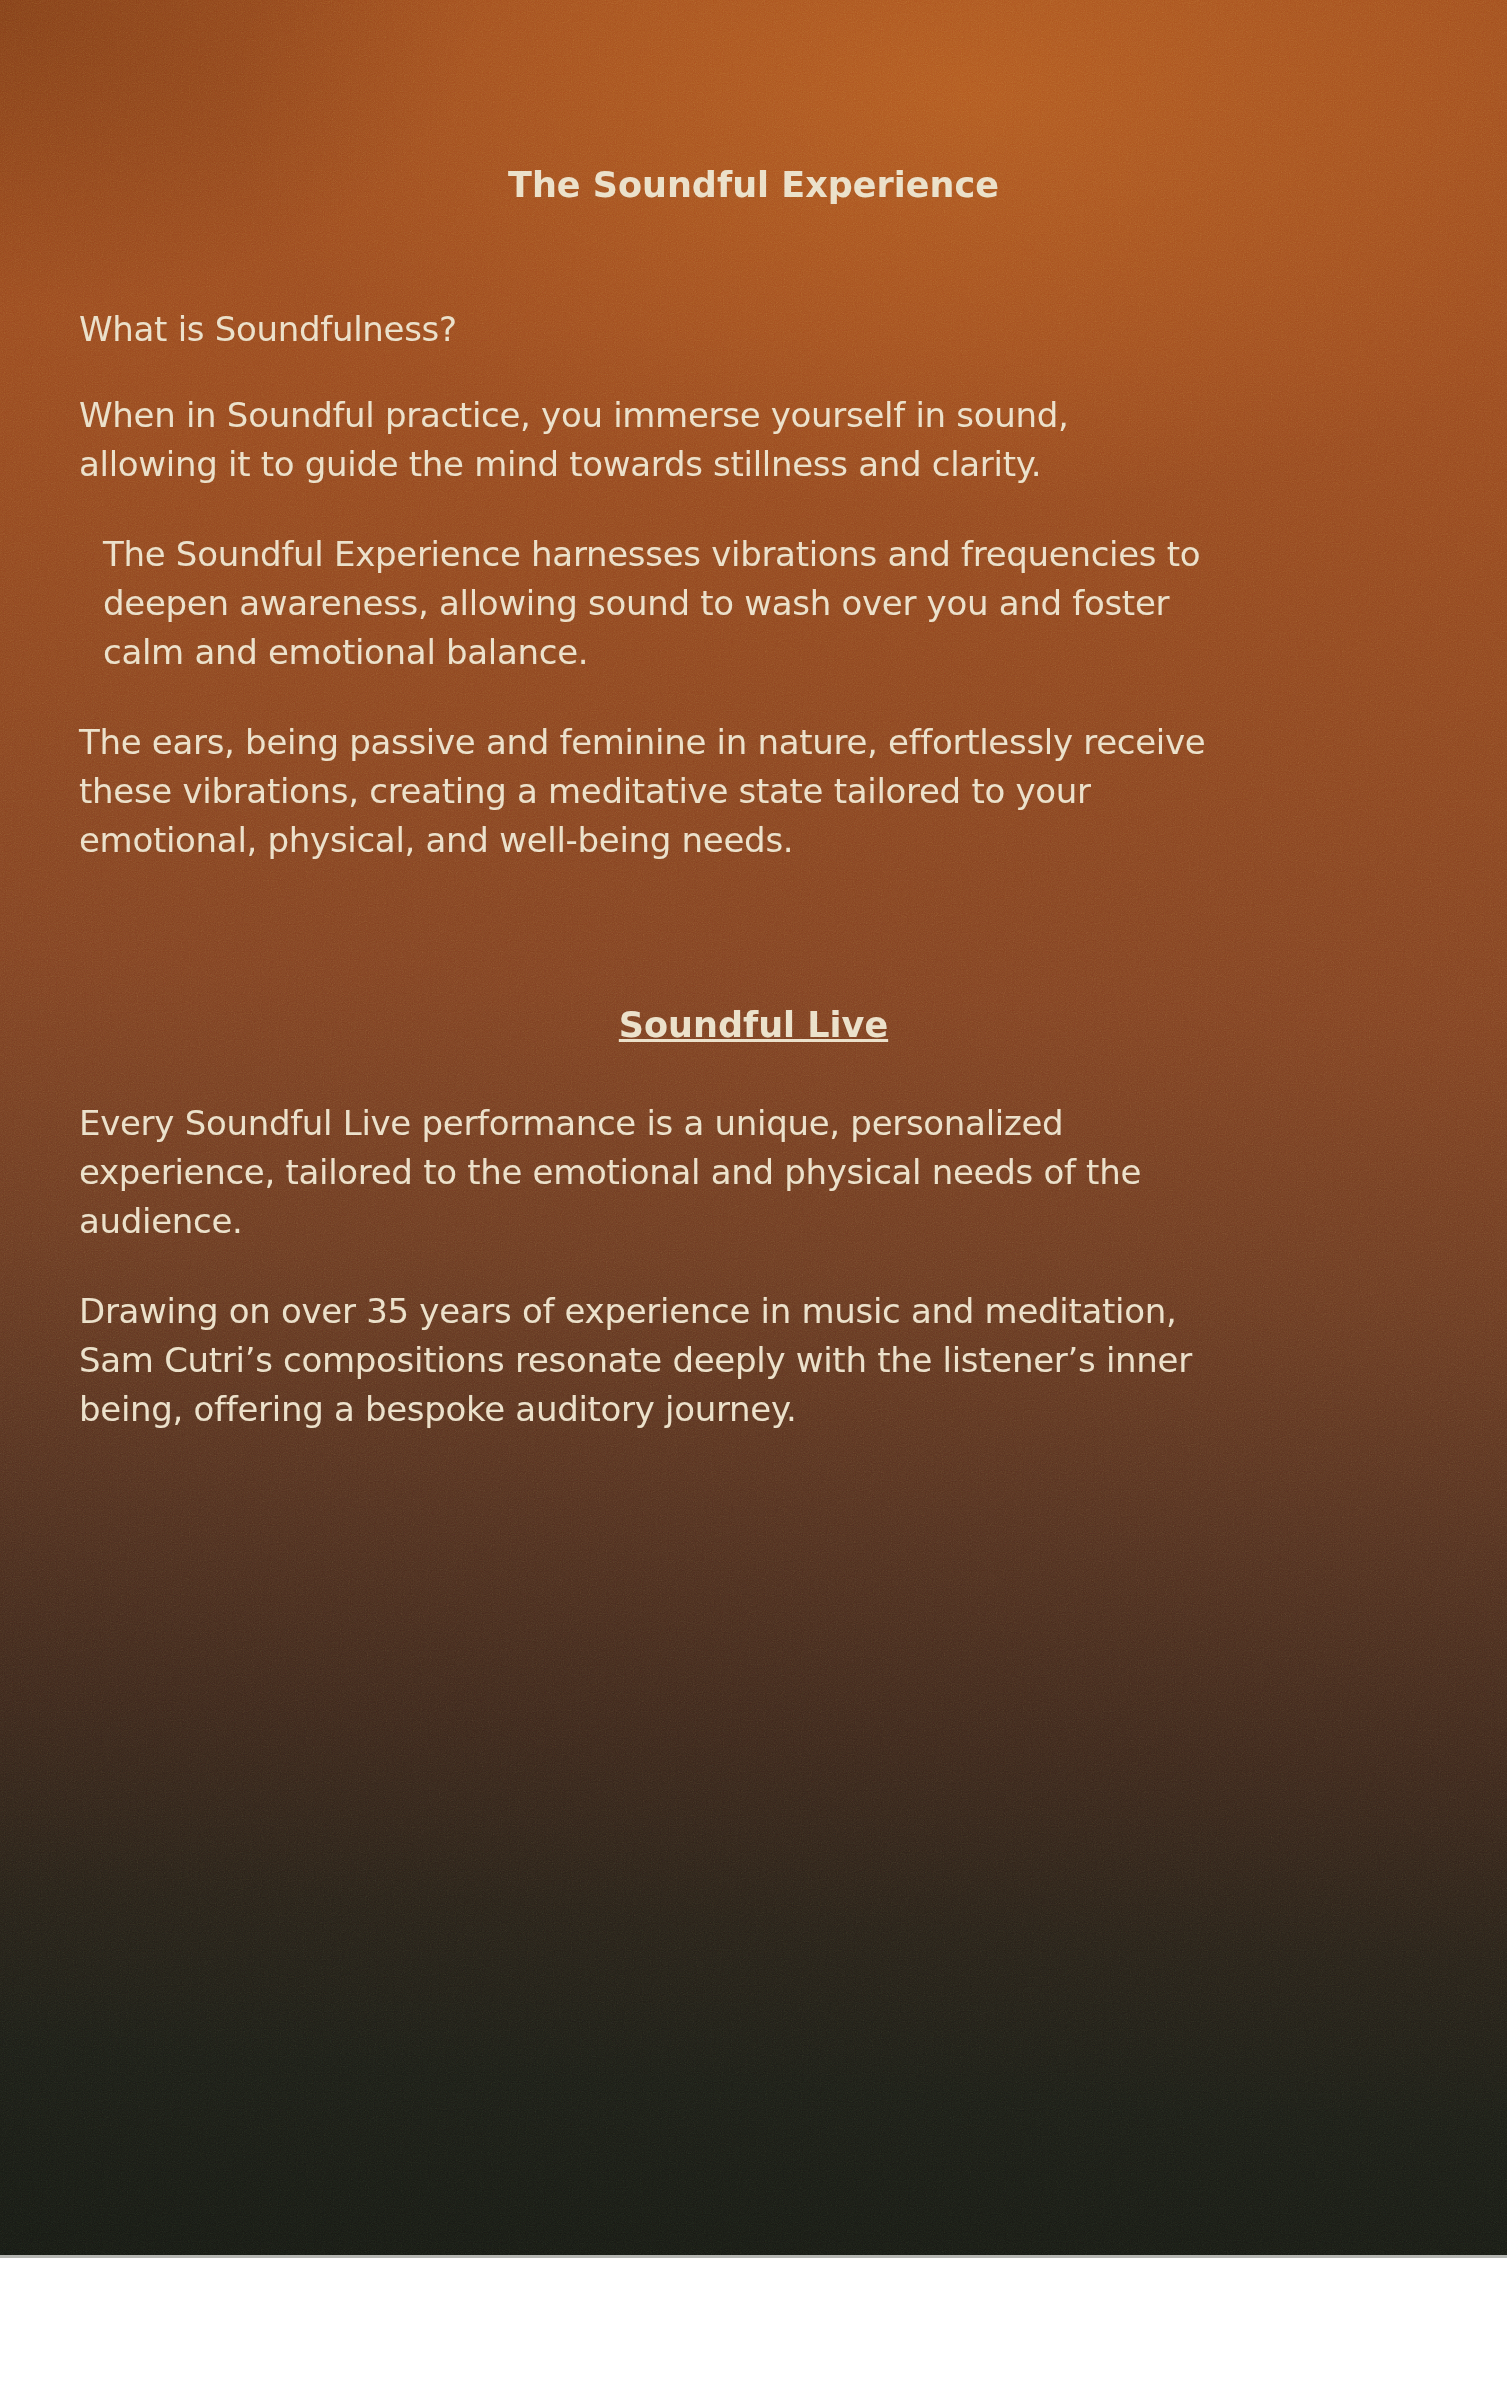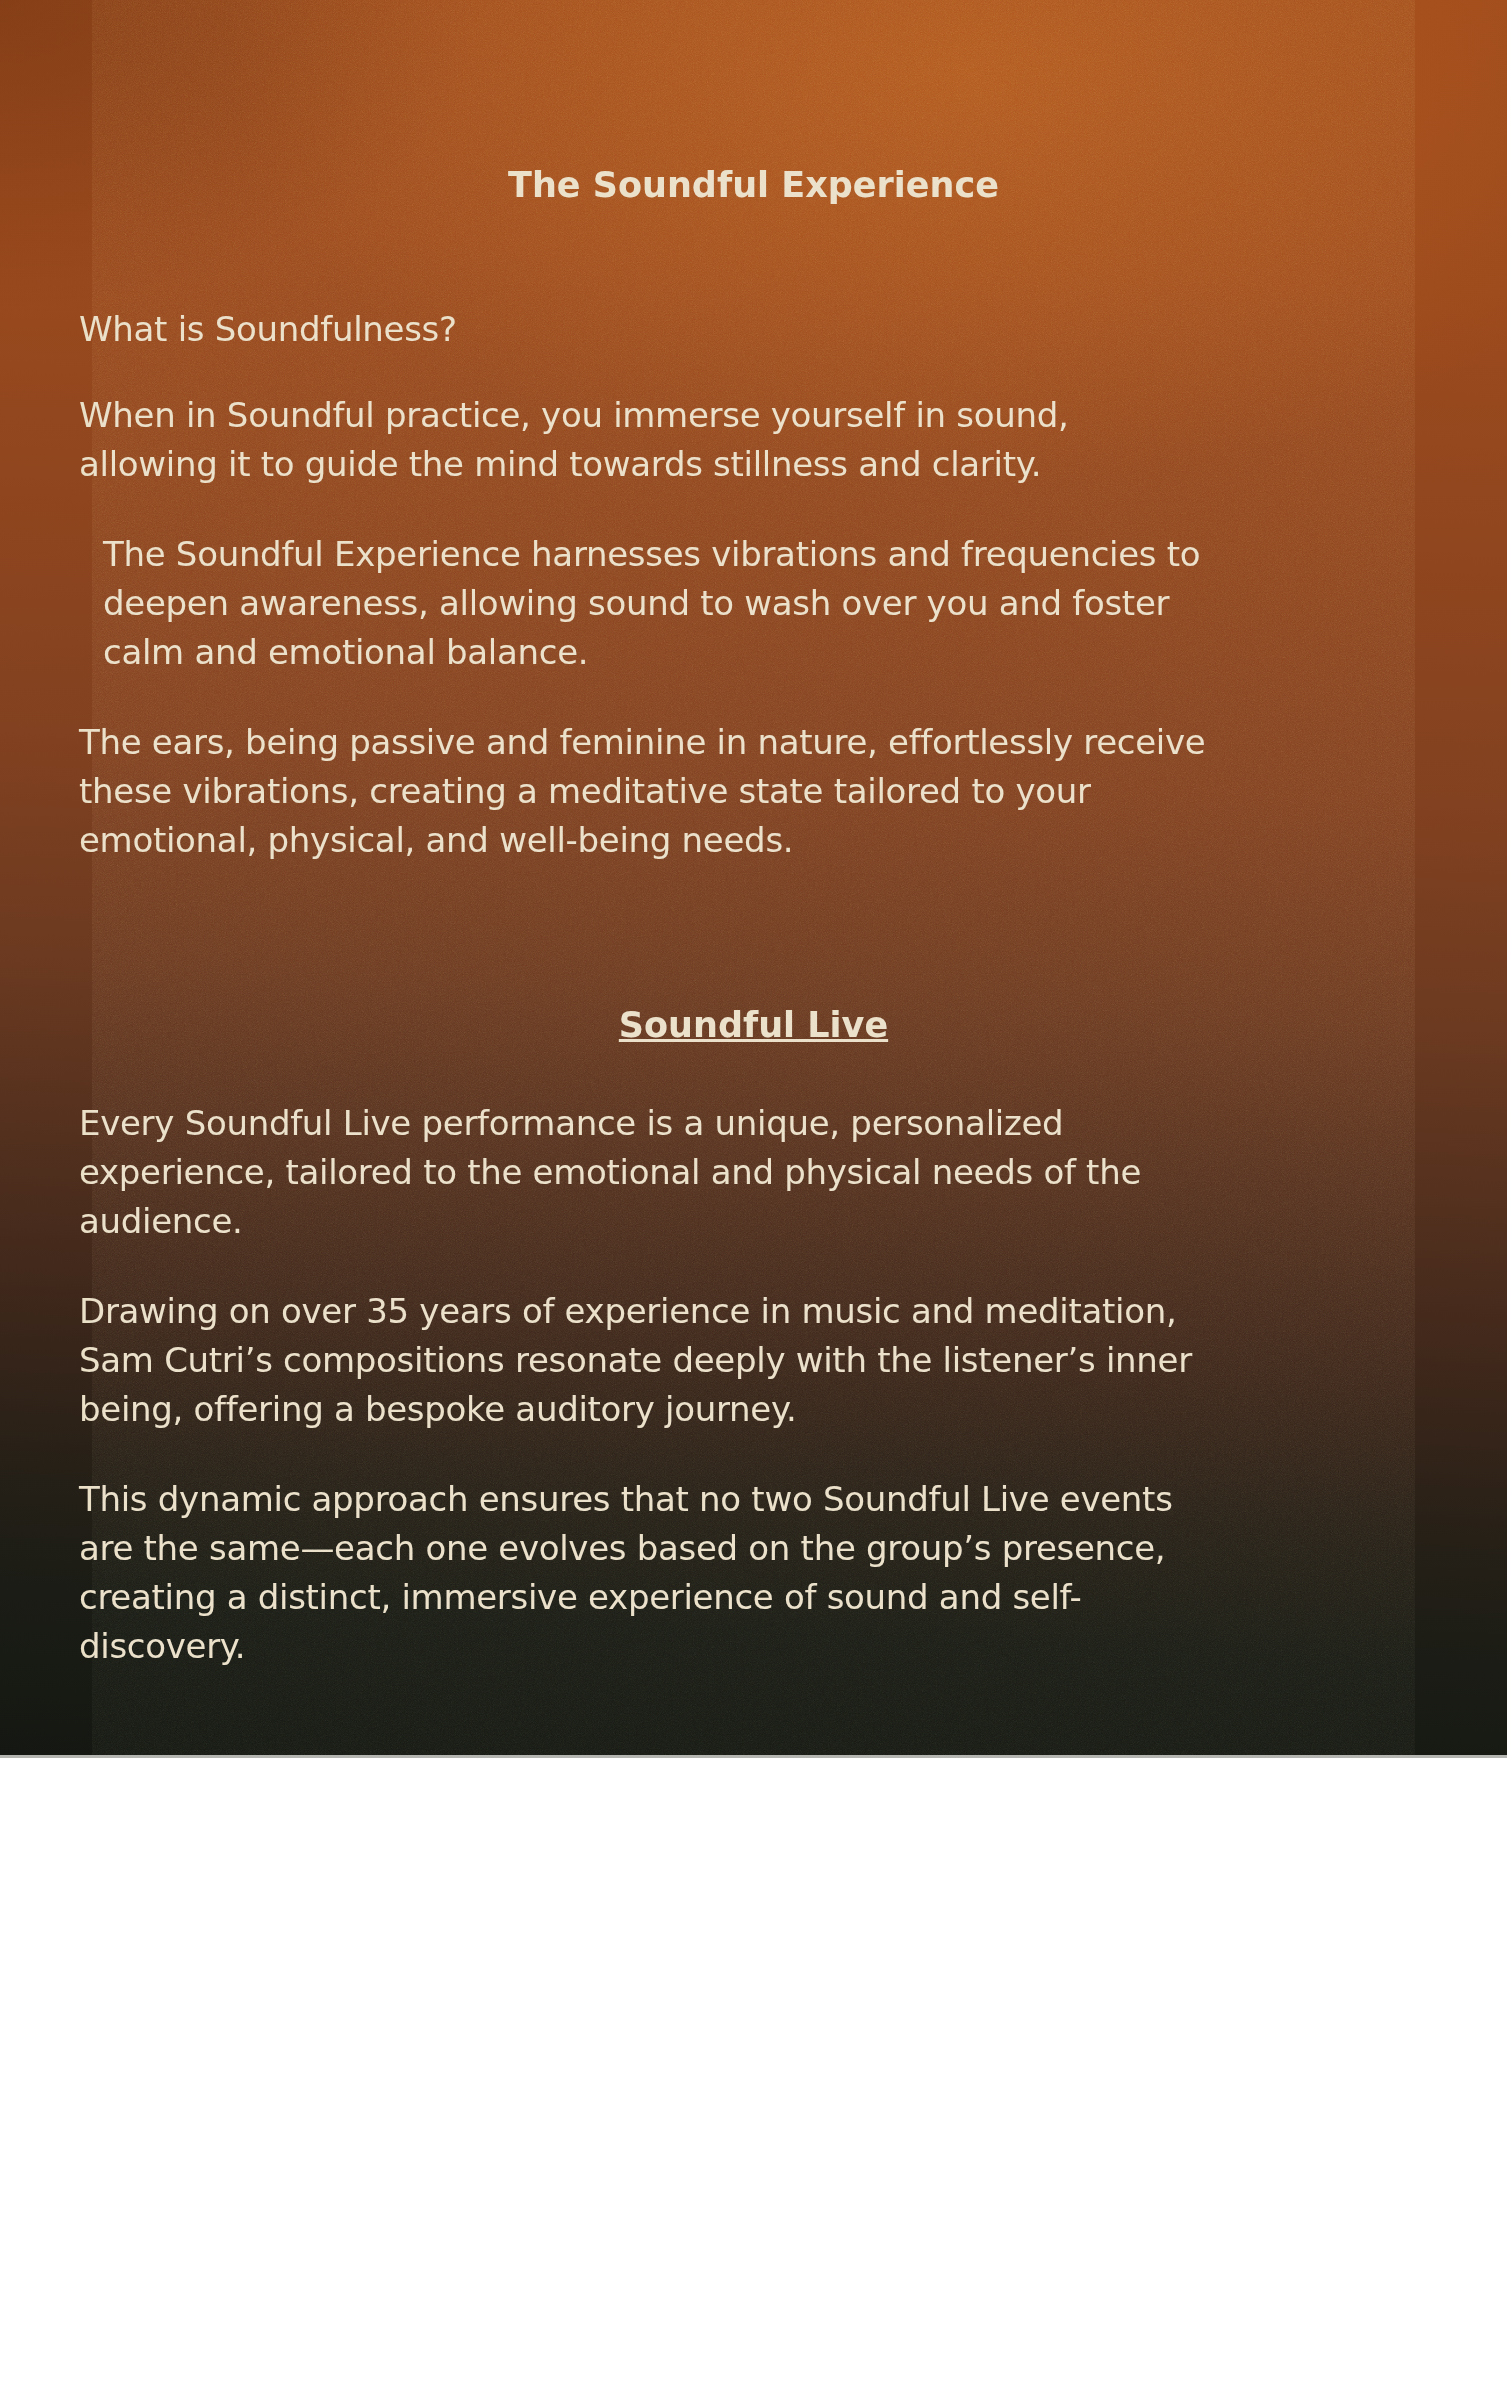--- a/index.html
+++ b/index.html
@@ -5,21 +5,21 @@
   html, body { margin: 0; padding: 0; }
   body {
     width: 1507px;
     height: 2406px;
     font-family: "DejaVu Sans", "Liberation Sans", sans-serif;
     overflow: hidden;
   }
   .page {
     position: relative;
     width: 1507px;
-    height: 1758px;
+    height: 2258px;
     background:
       radial-gradient(1084px 611px at 64% 4%, rgba(199,104,33,0.50), rgba(199,104,33,0) 68%),
       radial-gradient(690px 443px at 0% 0%, rgba(70,32,10,0.28), rgba(70,32,10,0) 70%),
       linear-gradient(183deg,
         #9e4b1c 0%,
         #9c4a1d 16%,
         #90461e 30%,
         #824120 44%,
         #6c3a20 56%,
         #53301e 66%,
@@ -118,24 +118,20 @@
 
     <p id="p-5" class="body-text">Every Soundful Live performance is a unique, personalized
 experience, tailored to the emotional and physical needs of the
 audience.</p>
 
     <p id="p-6" class="body-text">Drawing on over 35 years of experience in music and meditation,
 Sam Cutri’s compositions resonate deeply with the listener’s inner
 being, offering a bespoke auditory journey.</p>
 
 
-    <p id="p-8" class="body-text">This dynamic approach ensures that no two Soundful Live events
-are the same—each one evolves based on the group’s presence,
-creating a distinct, immersive experience of sound and self-
-discovery.</p>
 
     <div class="footer-copyright">Copyright Soundful Experience 2024</div>
 
   </div>
 
   <svg class="grain" xmlns="http://www.w3.org/2000/svg" viewBox="0 0 1530 2442" width="1507" height="2406">
     <filter id="grainF">
       <feTurbulence type="fractalNoise" baseFrequency="0.82" numOctaves="3" stitchTiles="stitch"></feTurbulence>
       <feColorMatrix type="saturate" values="0.35"></feColorMatrix>
     </filter>

